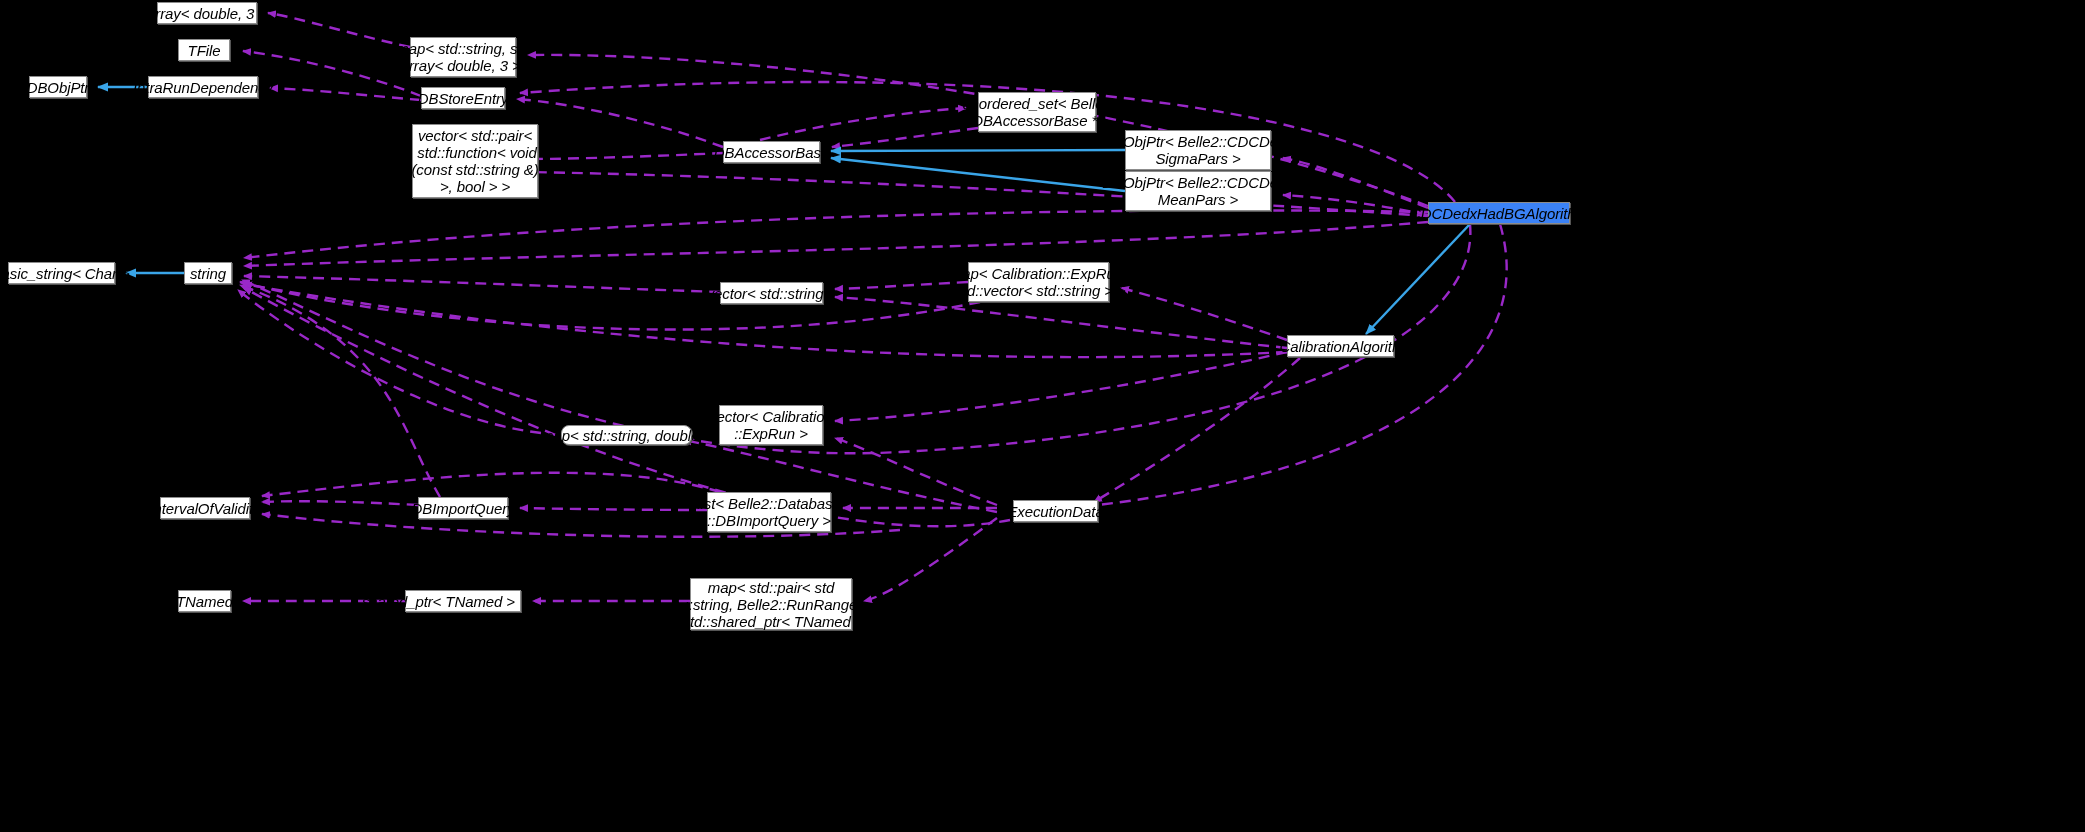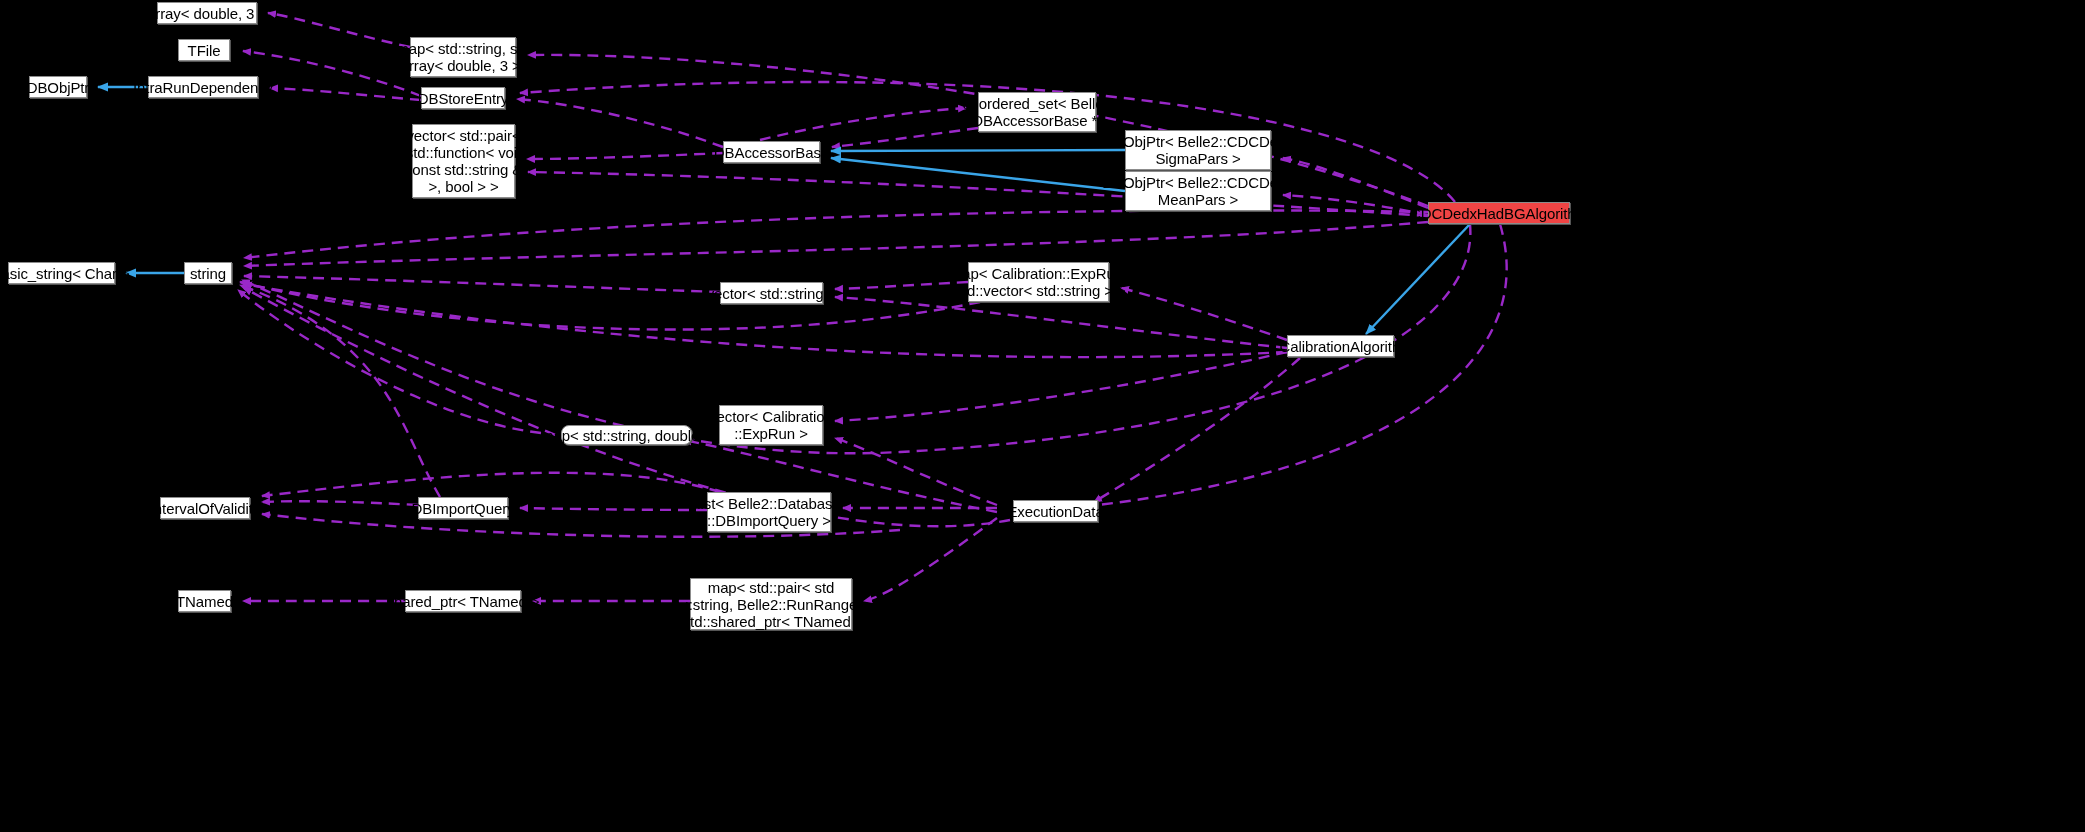--- a/index.html
+++ b/index.html
@@ -21,23 +21,24 @@
     color:#000000;
     font-size:15px;
     line-height:17px;
     display:flex;
     align-items:center;
     justify-content:center;
     text-align:center;
     white-space:pre;
     padding:0 5px;
     letter-spacing:-0.1px;
+    font-style:italic;
   }
   .node.highlight{
-    background:#ef4444;
+    background:#3b82f6;
   }
   .node span{display:block;}
 </style>
 </head>
 <body>
 
 <div id="canvas">
   <svg id="edges" viewBox="0 0 2085 832" xmlns="http://www.w3.org/2000/svg">
     <defs>
       <marker id="ah-purple" markerWidth="9" markerHeight="9" refX="8" refY="4.5" orient="auto" markerUnits="userSpaceOnUse">
@@ -135,21 +136,21 @@
   </svg>
 <div class="node" style="left: 157px; top: 2px; width: 100px; height: 22px;"><span>array&lt; double, 3 &gt;</span></div>
     <div class="node" style="left: 178px; top: 39px; width: 52px; height: 22px;"><span>TFile</span></div>
     <div class="node" style="left: 29px; top: 76px; width: 58px; height: 22px;"><span>DBObjPtr</span></div>
     <div class="node" style="left: 148px; top: 76px; width: 110px; height: 22px;"><span>IntraRunDependency</span></div>
     <div class="node" style="left: 410px; top: 37px; width: 106px; height: 40px;"><span>map&lt; std::string, std
 ::array&lt; double, 3 &gt; &gt;</span></div>
     <div class="node" style="left: 421px; top: 87px; width: 84px; height: 22px;"><span>DBStoreEntry</span></div>
     <div class="node" style="left: 978px; top: 92px; width: 118px; height: 40px;"><span>unordered_set&lt; Belle2
 ::DBAccessorBase * &gt;</span></div>
-    <div class="node" style="left: 412px; top: 124px; width: 103px; height: 74px;"><span>vector&lt; std::pair&lt;
+    <div class="node" style="left: 412px; top: 124px; width: 126px; height: 74px;"><span>vector&lt; std::pair&lt;
  std::function&lt; void
 (const std::string &amp;)
 &gt;, bool &gt; &gt;</span></div>
     <div class="node" style="left: 723px; top: 141px; width: 97px; height: 22px;"><span>DBAccessorBase</span></div>
     <div class="node" style="left: 1125px; top: 130px; width: 146px; height: 40px;"><span>DBObjPtr&lt; Belle2::CDCDedx
 SigmaPars &gt;</span></div>
     <div class="node" style="left: 1125px; top: 171px; width: 146px; height: 40px;"><span>DBObjPtr&lt; Belle2::CDCDedx
 MeanPars &gt;</span></div>
     <div class="node highlight" style="left: 1428px; top: 202px; width: 142px; height: 22px;"><span>CDCDedxHadBGAlgorithm</span></div>
     <div class="node" style="left: 8px; top: 262px; width: 107px; height: 22px;"><span>basic_string&lt; Char &gt;</span></div>
@@ -160,17 +161,17 @@
     <div class="node" style="left: 1287px; top: 335px; width: 107px; height: 22px; padding-left: 16px;"><span>CalibrationAlgorithm</span></div>
     <div class="node" style="left: 719px; top: 405px; width: 104px; height: 40px;"><span>vector&lt; Calibration
 ::ExpRun &gt;</span></div>
     <div class="node" style="left: 561px; top: 425px; width: 131px; height: 20px; border-radius: 8px;"><span>map&lt; std::string, double &gt;</span></div>
     <div class="node" style="left: 160px; top: 497px; width: 90px; height: 22px;"><span>IntervalOfValidity</span></div>
     <div class="node" style="left: 418px; top: 497px; width: 90px; height: 22px;"><span>DBImportQuery</span></div>
     <div class="node" style="left: 707px; top: 492px; width: 124px; height: 40px;"><span>list&lt; Belle2::Database
 ::DBImportQuery &gt;</span></div>
     <div class="node" style="left: 997px; top: 500px; width: 85px; height: 22px; margin-left: 16px;"><span>ExecutionData</span></div>
     <div class="node" style="left: 178px; top: 590px; width: 53px; height: 22px;"><span>TNamed</span></div>
-    <div class="node" style="left: 405px; top: 590px; width: 116px; height: 22px;"><span>shared_ptr&lt; TNamed &gt;</span></div>
+    <div class="node" style="left: 405px; top: 590px; width: 116px; height: 22px; justify-content: flex-end;"><span>shared_ptr&lt; TNamed &gt;</span></div>
     <div class="node" style="left: 690px; top: 578px; width: 162px; height: 52px;"><span>map&lt; std::pair&lt; std
 ::string, Belle2::RunRange
 &gt;, std::shared_ptr&lt; TNamed &gt; &gt;</span></div>
   </div>
 
 </body></html>

